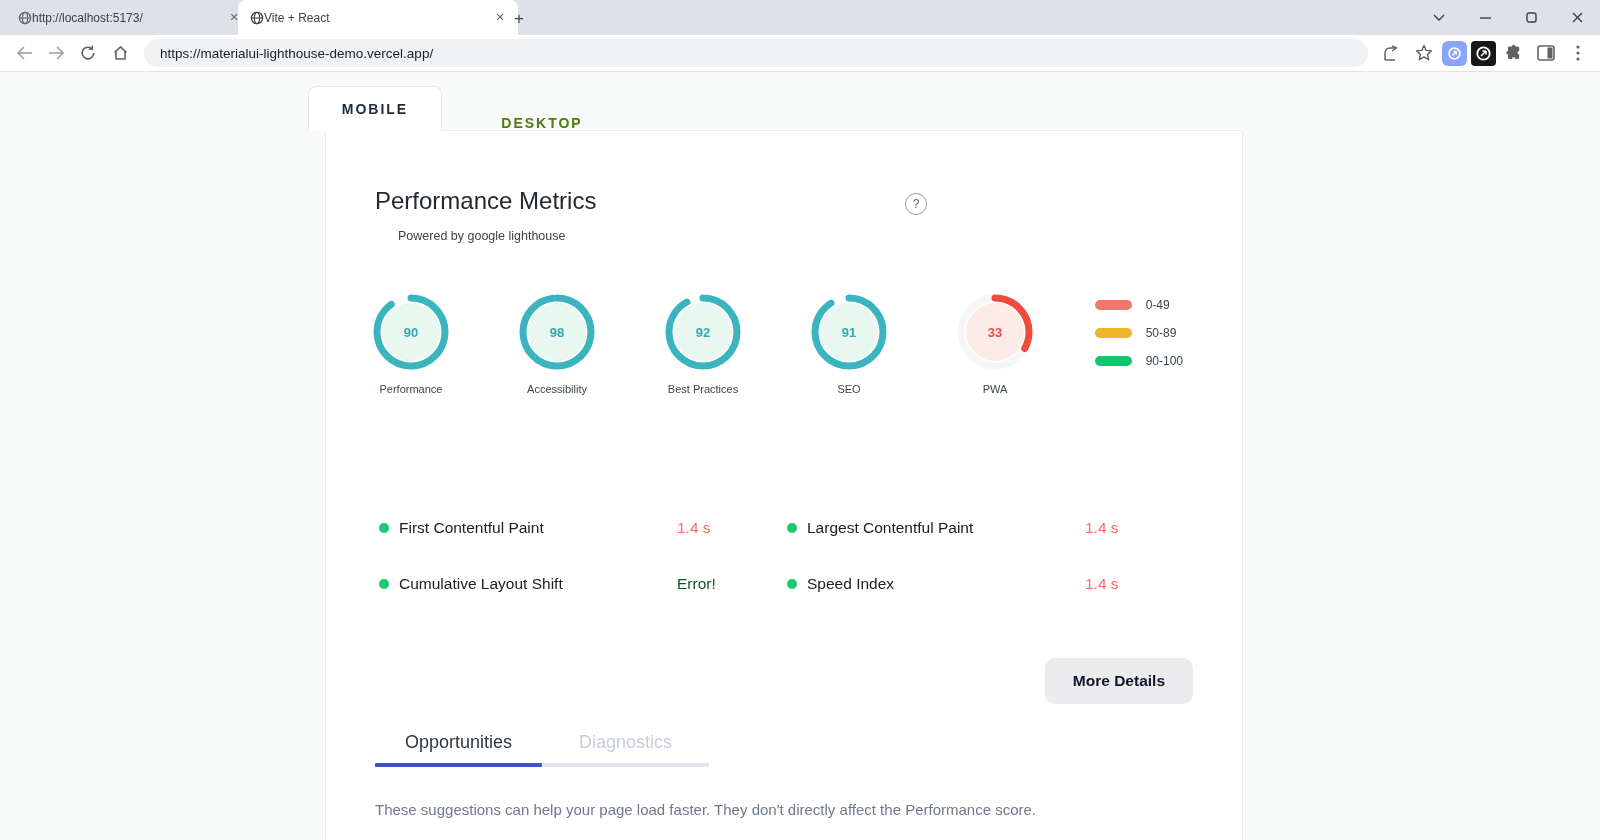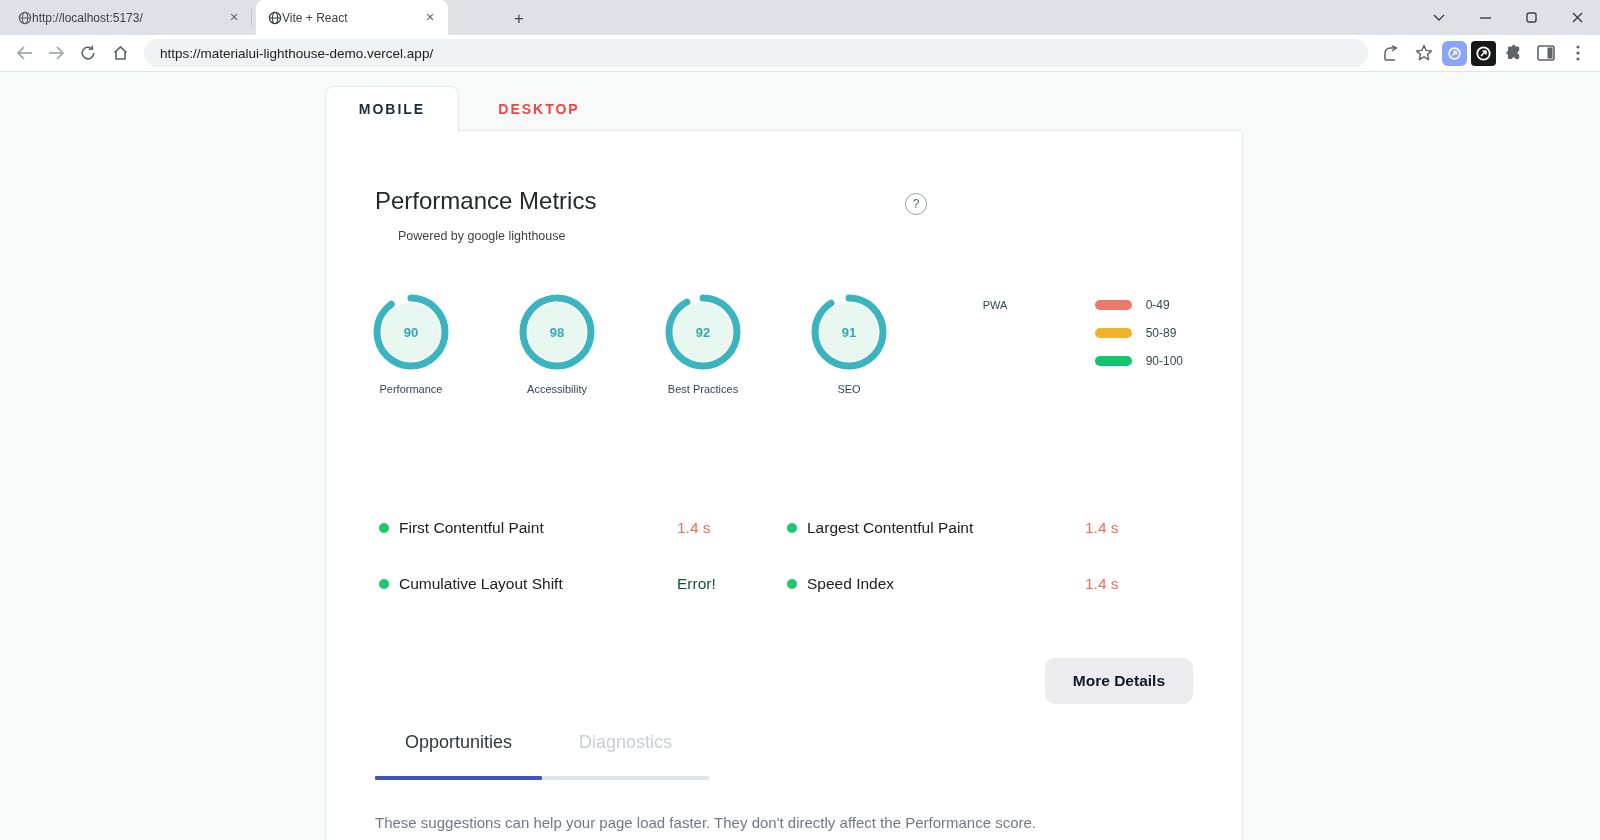--- a/index.html
+++ b/index.html
@@ -2,43 +2,43 @@
 <html><head>
 <meta charset="utf-8">
 <style>
   * { margin:0; padding:0; box-sizing:border-box; }
   html,body { width:1600px; height:840px; overflow:hidden; font-family:"Liberation Sans", sans-serif; background:#f8f9f9; }
 
   
   .tabstrip { position:relative; height:35px; background:#dee1e6; }
   .btab { position:absolute; top:0; height:35px; display:flex; align-items:center; padding:0 10px 0 12px; font-size:12px; color:#3c4043; }
   .btab.inactive { left:6px; width:246px; }
-  .btab.active { left:256px; width:192px; background:#ffffff; border-radius:8px 8px 0 0; }
+  .btab.active { left:238px; width:280px; background:#ffffff; border-radius:8px 8px 0 0; }
   .btab .title { flex:1; white-space:nowrap; overflow:hidden; }
   .tab-close { width:16px; height:16px; display:flex; align-items:center; justify-content:center; color:#5f6368; font-size:11px; border-radius:50%; }
   .newtab-btn { position:absolute; left:506px; top:6px; width:26px; height:26px; display:flex; align-items:center; justify-content:center; color:#444; font-size:17px; border-radius:50%; }
   .win-controls { position:absolute; right:0; top:0; height:35px; display:flex; align-items:center; }
   .win-btn { width:46px; height:35px; display:flex; align-items:center; justify-content:center; color:#3c4043; }
   .tab-divider { position:absolute; left:251px; top:9px; width:1px; height:17px; background:#9aa0a6; opacity:.4; }
 
   .toolbar { height:37px; background:#ffffff; display:flex; align-items:center; padding:8px 8px; border-bottom:1px solid #e2e3e5; }
   .nav-btn { width:30px; height:30px; display:flex; align-items:center; justify-content:center; margin:0 1px; border-radius:50%; }
   .omnibox { flex:1; height:28px; margin:0 10px 0 8px; background:#f0f2f4; border-radius:14px; display:flex; align-items:center; padding:0 16px; font-size:13.5px; color:#202124; }
   .tb-actions { display:flex; align-items:center; gap:4px; }
   .tb-icon { width:28px; height:28px; display:flex; align-items:center; justify-content:center; }
   .ext-chip { width:25px; height:25px; border-radius:6px; display:flex; align-items:center; justify-content:center; }
   .ext-blue { background:#8aa4f8; }
   .ext-black { background:#17181a; border-radius:4px; }
 
   
   .page { position:relative; height:767px; }
-  .device-tabs { position:absolute; left:325px; top:14px; display:flex; }
+  .device-tabs { position:absolute; left:308px; top:14px; display:flex;gap:20px; }
   .dev-tab { width:134px; height:45px; display:flex; align-items:center; justify-content:center; font-size:14px; font-weight:700; letter-spacing:2px; }
   .dev-tab.active { background:#ffffff; border:1px solid #e8e8e8; border-bottom:none; border-radius:8px 8px 0 0; color:#1c2b3a; position:relative; z-index:2; }
-  .dev-tab.idle { color:#ef4444; width:160px; }
+  .dev-tab.idle { color:#4d7c0f; width:160px;align-items:flex-end; }
 
   .card { position:absolute; left:325px; top:58px; width:918px; height:780px; background:#ffffff; border:1px solid #e9e9e9; border-radius:0 4px 4px 4px; }
   .card-inner { padding:56px 49px 0 49px; }
 
   .pm-header { display:flex; align-items:flex-start; justify-content:space-between; }
   .pm-title { font-size:24px; font-weight:500; color:#24292e; }
   .pm-sub { margin:14px 0 0 23px; font-size:12.5px; color:#424242; }
   .help-btn { width:22px; height:22px; border:1.5px solid #9aa0a6; border-radius:50%; display:flex; align-items:center; justify-content:center; font-size:12px; color:#5f6368; margin:6px 266px 0 0; }
 
   .gauges-row { display:flex; align-items:flex-start; margin:47px 0 0 -37px; }
@@ -56,21 +56,21 @@
   .metric-row { display:flex; align-items:center; height:29px; }
   .bullet { width:10px; height:10px; flex:0 0 10px; margin-right:10px; }
   .bullet.dot { border-radius:50%; }
   .metric-label { width:278px; font-size:15.5px; color:#212121; }
   .metric-value { font-size:15.5px; }
 
   .details-row { display:flex; justify-content:flex-end; margin:33px 0 0 0; }
   .more-details { background:#ececee; border:none; border-radius:10px; padding:14px 28px; font-size:15.5px; font-weight:600; color:#0f172a; font-family:"Liberation Sans", sans-serif; }
 
   .sub-tabs { display:flex; margin-top:28px; }
-  .sub-tab { width:167px; text-align:center; padding-bottom:27px; font-size:18px; font-weight:500; position:relative; }
+  .sub-tab { width:167px; text-align:center; padding-bottom:14px; font-size:18px; font-weight:500; position:relative; }
   .sub-tab .bar { position:absolute; left:0; bottom:0; width:100%; height:4px; border-radius:1px; }
   .sub-tab.active { color:#30393f; }
   .sub-tab.idle { color:#c9ced6; }
 
   .footnote { margin-top:34px; font-size:15px; color:#6e7a8a; white-space:nowrap; }
 
   svg { display:block; }
 </style>
 </head>
 <body>
@@ -258,20 +258,28 @@
        <svg width="84" height="84">
          <circle cx="42" cy="42" r="29" fill="#e8f7ef"></circle>
          <circle cx="42" cy="42" r="34" fill="none" stroke="#ffffff" stroke-width="7"></circle>
          <circle cx="42" cy="42" r="34" fill="none" stroke="#3ab5bf" stroke-width="7" stroke-linecap="round" stroke-dasharray="194.4017534041364 19.226547039969546" transform="rotate(-90 42 42)"></circle>
        </svg>
        <span class="gauge-num" style="color:#35a9b2">91</span>
      </div>
      <span class="gauge-label">SEO</span>
           </div>
           <div class="gauge">
+            <div class="gauge-ring">
+       <svg width="84" height="84">
+         <circle cx="42" cy="42" r="29" fill="#fdebe7"></circle>
+         <circle cx="42" cy="42" r="34" fill="none" stroke="#f6f6f6" stroke-width="7"></circle>
+         <circle cx="42" cy="42" r="34" fill="none" stroke="#ef4b3c" stroke-width="7" stroke-linecap="round" stroke-dasharray="70.49733914655496 143.13096129755098" transform="rotate(-90 42 42)"></circle>
+       </svg>
+       <span class="gauge-num" style="color:#ef4b3c">33</span>
+     </div>
      <span class="gauge-label">PWA</span>
           </div>
           <div class="legend">
             <div class="legend-row">
               <span class="legend-pill" style="background:#ec796b"></span>
      <span class="legend-label">0-49</span>
             </div>
             <div class="legend-row">
               <span class="legend-pill" style="background:#f0b42c"></span>
      <span class="legend-label">50-89</span>

